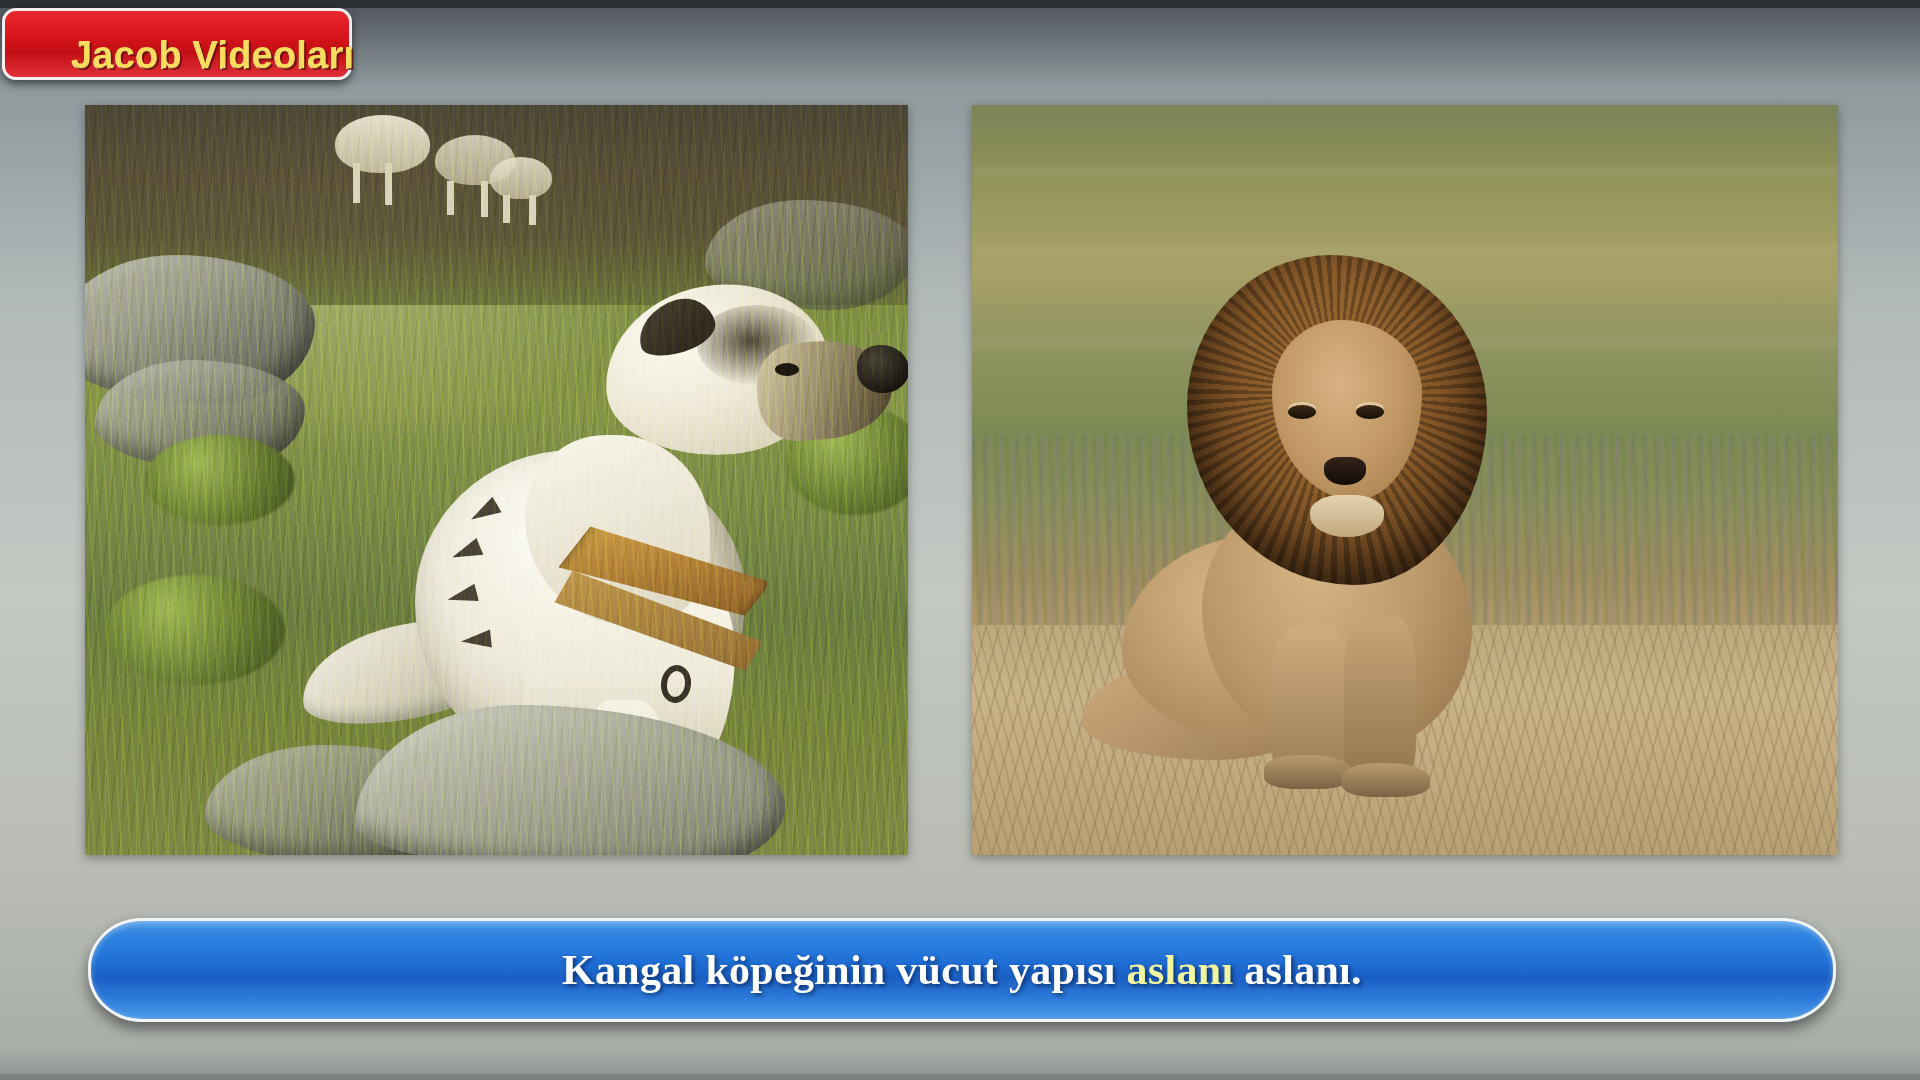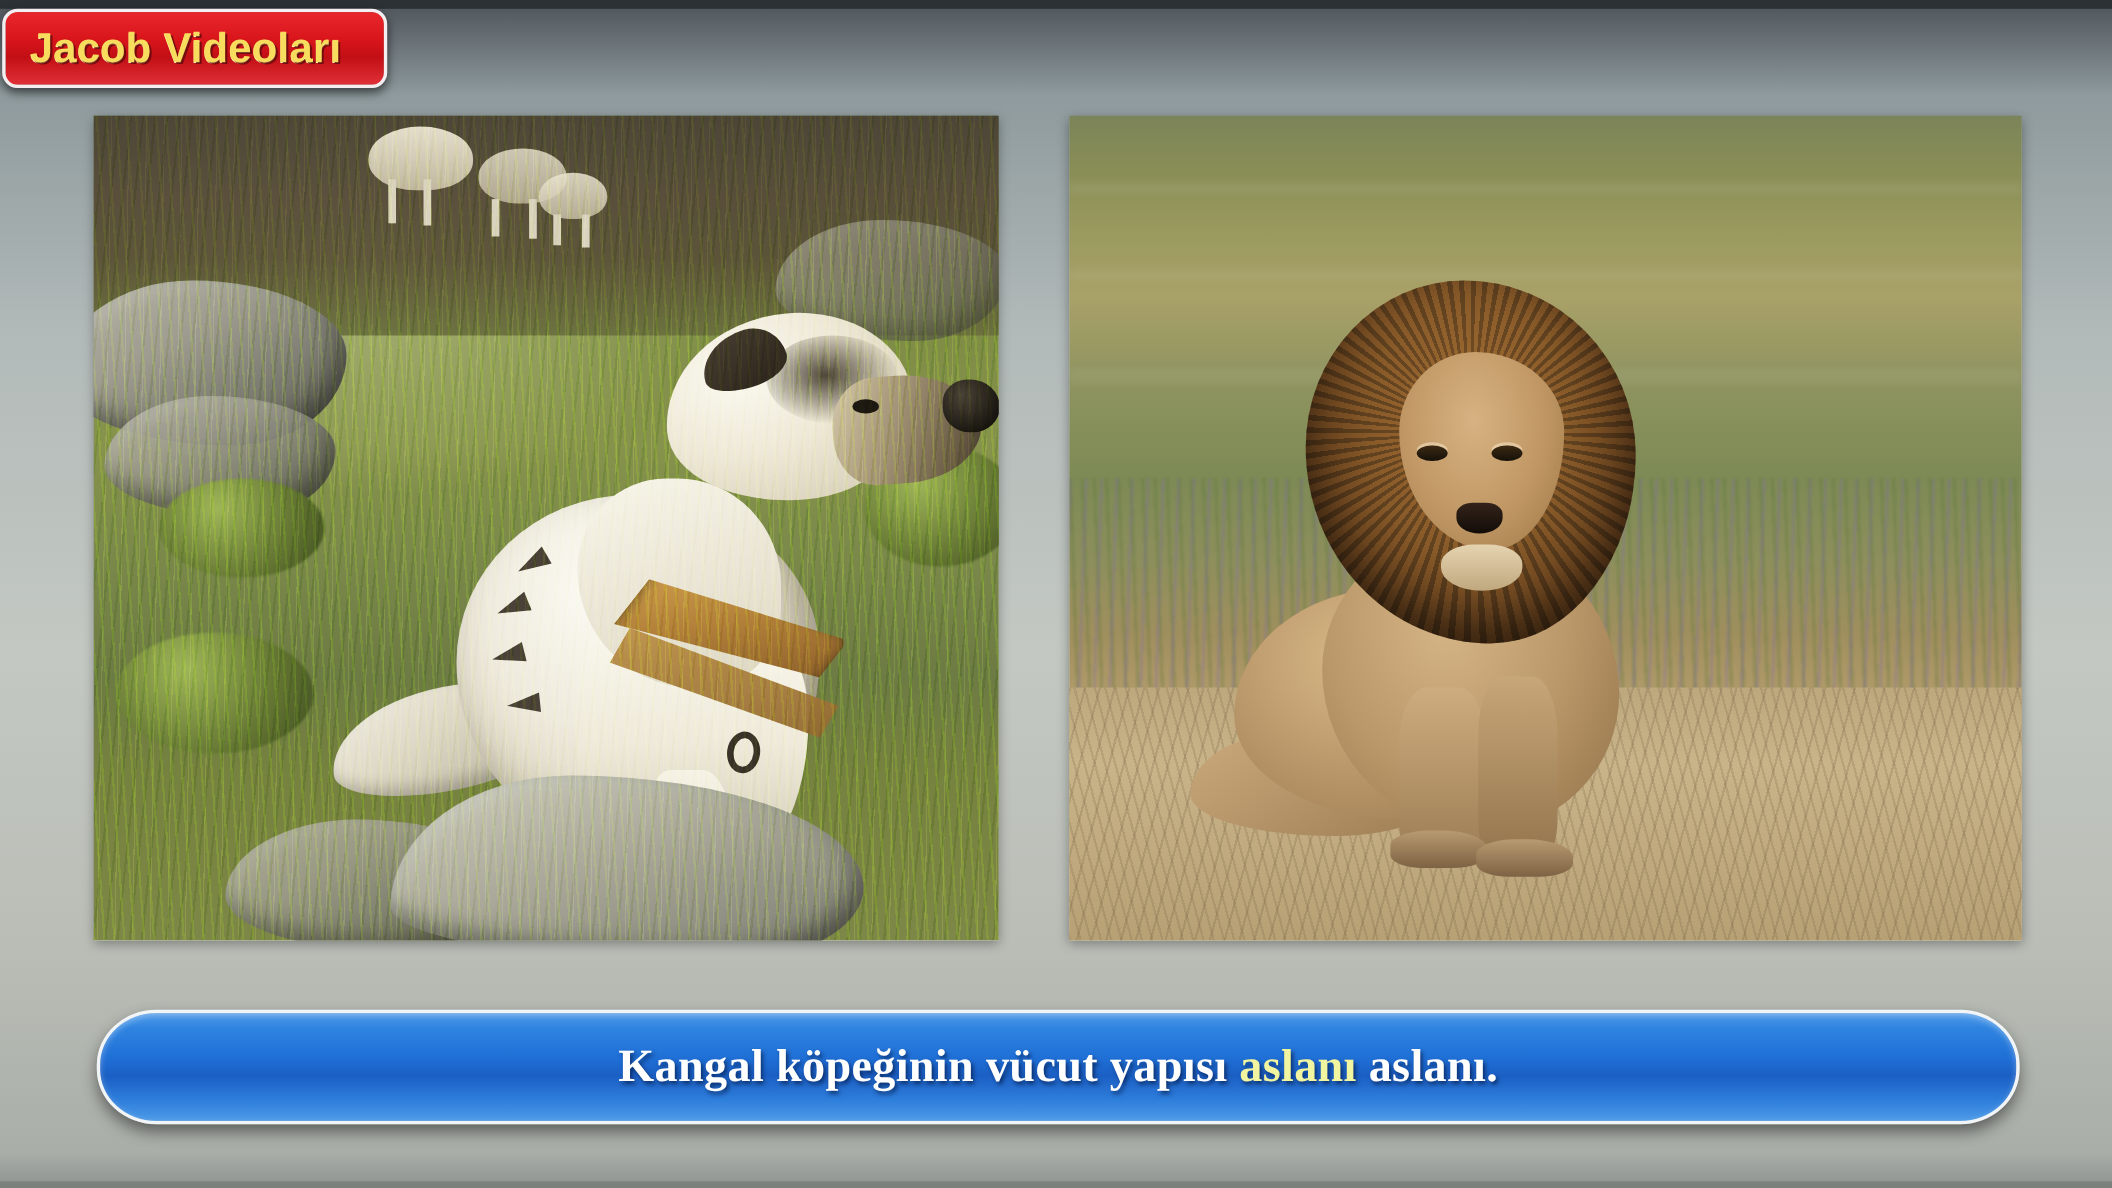--- a/index.html
+++ b/index.html
@@ -24,21 +24,21 @@
   }
 
   
   .badge {
     position:absolute; left:2px; top:8px;
     width:350px; height:72px;
     border-radius:14px;
     border:3px solid #f4eef0;
     background:linear-gradient(180deg,#e8272c 0%,#d8151b 38%,#c10f15 62%,#e13037 100%);
     box-shadow:0 4px 9px rgba(0,0,0,.55);
-    display:flex; align-items:center;
+    display:flex; align-items:flex-end;padding-left:44px;
   }
   .badge-text {
     padding-left:22px;
     font-size:38px; font-weight:bold;
     color:#f7dc5e;
     letter-spacing:.2px;
     text-shadow:2px 2px 0 rgba(90,10,10,.75), 0 1px 0 #fff6b0;
     white-space:nowrap;
   }
 

